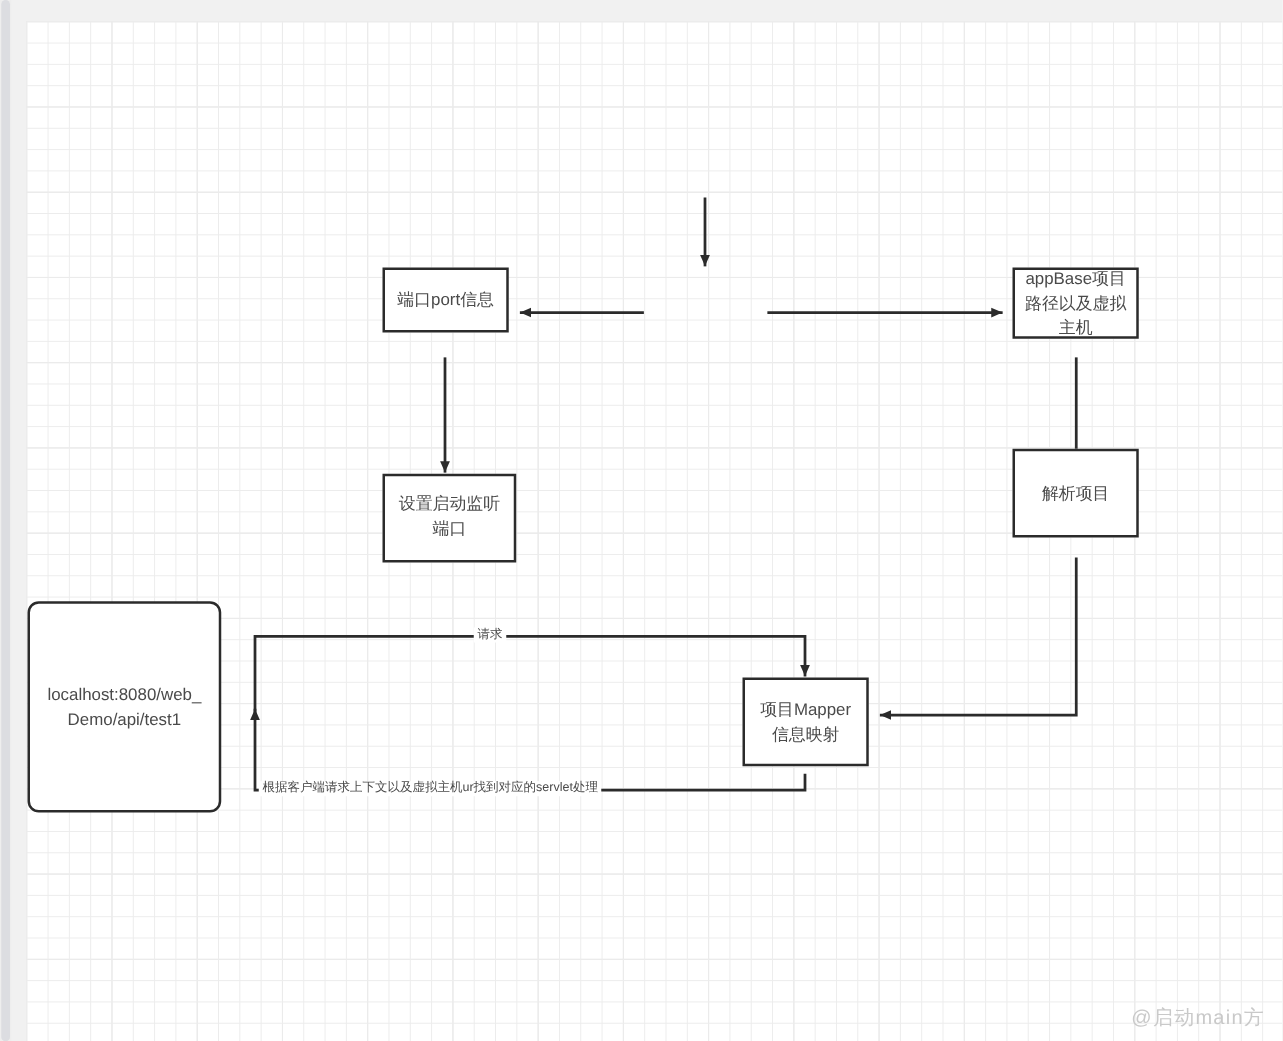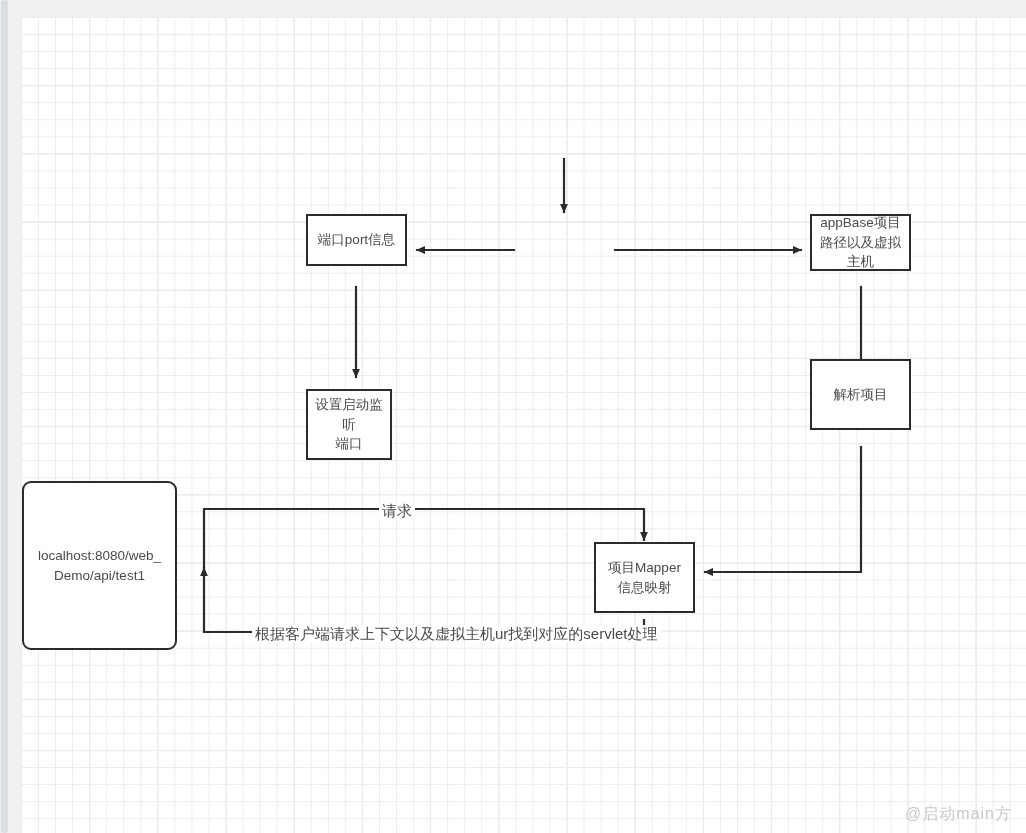--- a/index.html
+++ b/index.html
@@ -77,21 +77,21 @@
     white-space: pre-line;
     padding: 2px 4px;
   }
   .node-box.rounded {
     border-radius: 9px;
   }
   .edge-label {
     position: absolute;
     background: #ffffff;
     color: #4a4a4a;
-    font-size: 15px;
+    font-size: 10px;
     line-height: 1;
     padding: 1px 3px;
     white-space: nowrap;
   }
   #watermark {
     position: absolute;
     right: 14px;
     bottom: 8px;
     color: #c9c9c9;
     font-size: 16px;
@@ -138,31 +138,31 @@
     </svg>
 
 
 
     <div class="node-box" style="left:285px; top:197px; width:101px; height:52px;">端口port信息</div>
 
     <div class="node-box" style="left:789px; top:197px; width:101px; height:57px;">appBase项目
 路径以及虚拟
 主机</div>
 
-    <div class="node-box" style="left:285px; top:372px; width:86px; height:71px;">设置启动监听
+    <div class="node-box" style="left:285px; top:362px; width:107px; height:71px;font-family:Liberation Mono, monospace;">设置启动监听
 端口</div>
 
     <div class="node-box" style="left:789px; top:342px; width:101px; height:71px;">解析项目</div>
 
     <div class="node-box" style="left:573px; top:525px; width:101px; height:71px;">项目Mapper
 信息映射</div>
 
     <div class="node-box rounded" style="left:1px; top:464px; width:155px; height:169px;">localhost:8080/web_
 Demo/api/test1</div>
 
     <div class="edge-label" style="left:358px; top:485px;">请求</div>
 
-    <div class="edge-label" style="left:186px; top:608px;margin-left:45px;">根据客户端请求上下文以及虚拟主机ur找到对应的servlet处理</div>
+    <div class="edge-label" style="left:186px; top:608px;">根据客户端请求上下文以及虚拟主机ur找到对应的servlet处理</div>
 
     <div id="watermark">@启动main方</div>
 
   </div>
 </div>
 
 </body></html>

